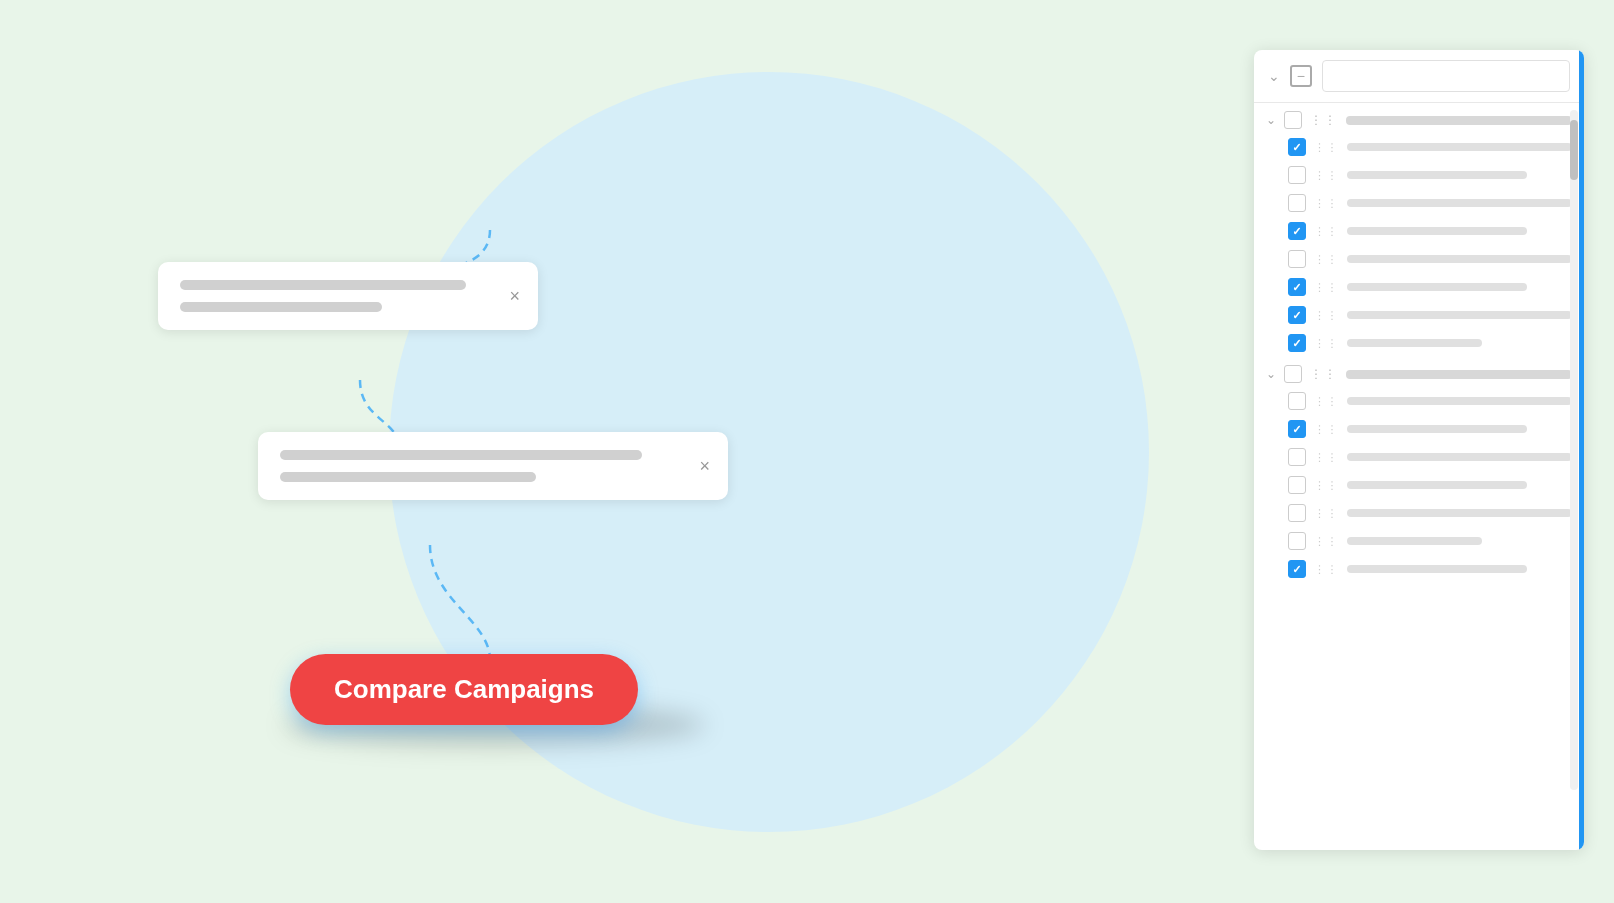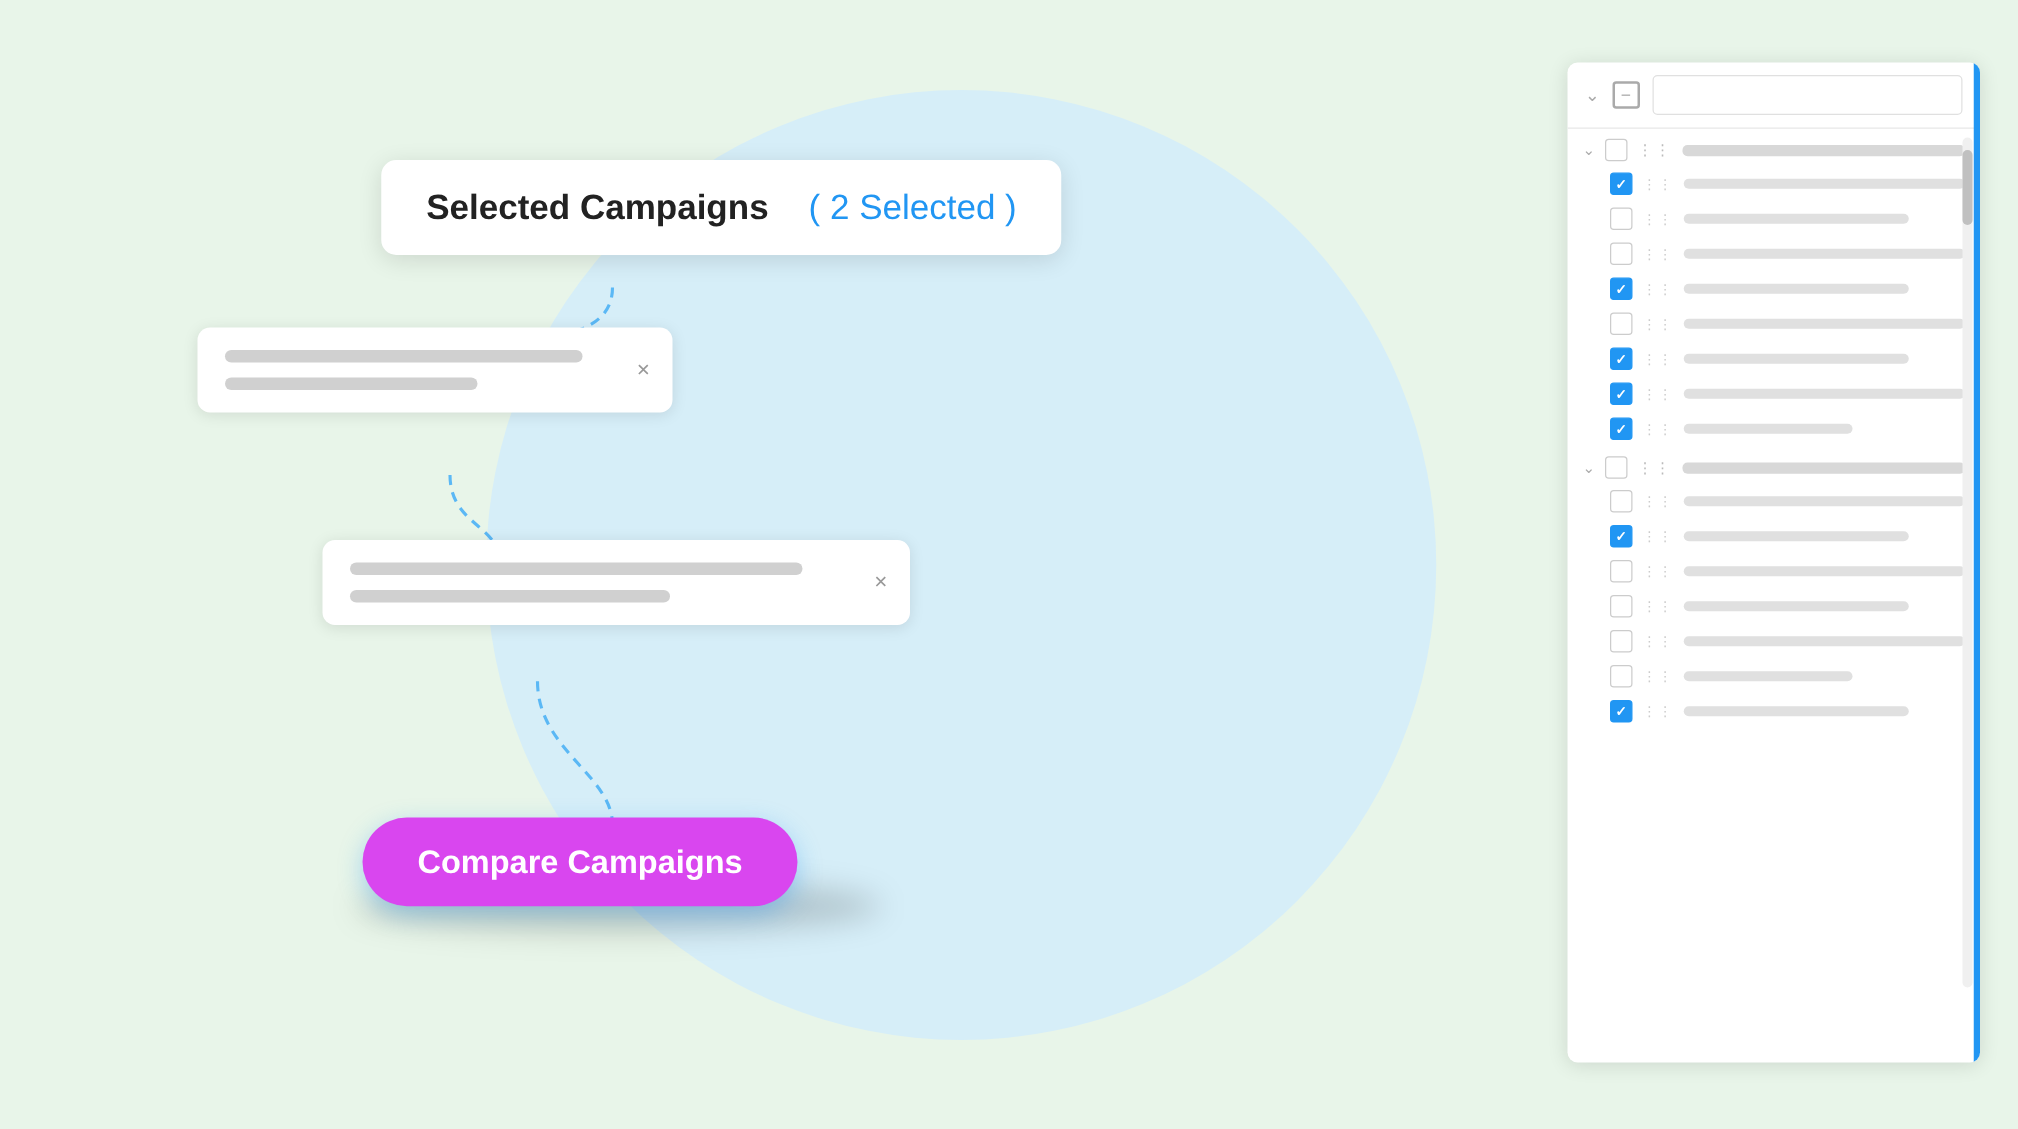--- a/index.html
+++ b/index.html
@@ -112,21 +112,21 @@
       height: 100%;
       z-index: 5;
       pointer-events: none;
     }
 
     
     .compare-btn {
       position: absolute;
       bottom: 178px;
       left: 290px;
-      background: #d946ef;
+      background: #ef4444;
       color: #fff;
       border: none;
       border-radius: 40px;
       padding: 20px 44px;
       font-size: 26px;
       font-weight: 600;
       cursor: pointer;
       z-index: 10;
       box-shadow: 0 6px 20px rgba(33,150,243,0.35);
     }
@@ -319,24 +319,20 @@
 
   <svg class="connector-svg">
 
     <path d="M 490 230 C 490 290, 370 260, 360 290" stroke="#5bb8f5" stroke-width="2.5" stroke-dasharray="8,6" fill="none"></path>
 
     <path d="M 360 380 C 360 420, 400 420, 400 450" stroke="#5bb8f5" stroke-width="2.5" stroke-dasharray="8,6" fill="none"></path>
 
     <path d="M 430 545 C 430 600, 490 620, 490 660" stroke="#5bb8f5" stroke-width="2.5" stroke-dasharray="8,6" fill="none"></path>
   </svg>
 
-  <div class="tooltip-selected">
-    <span class="label-main">Selected Campaigns</span>
-    <span class="label-count">( 2 Selected )</span>
-  </div>
 
   <div class="campaign-card campaign-card-1">
     <div class="card-line long"></div>
     <div class="card-line medium"></div>
     <span class="close-btn">×</span>
   </div>
 
   <div class="campaign-card campaign-card-2">
     <div class="card-line long"></div>
     <div class="card-line medium"></div>

